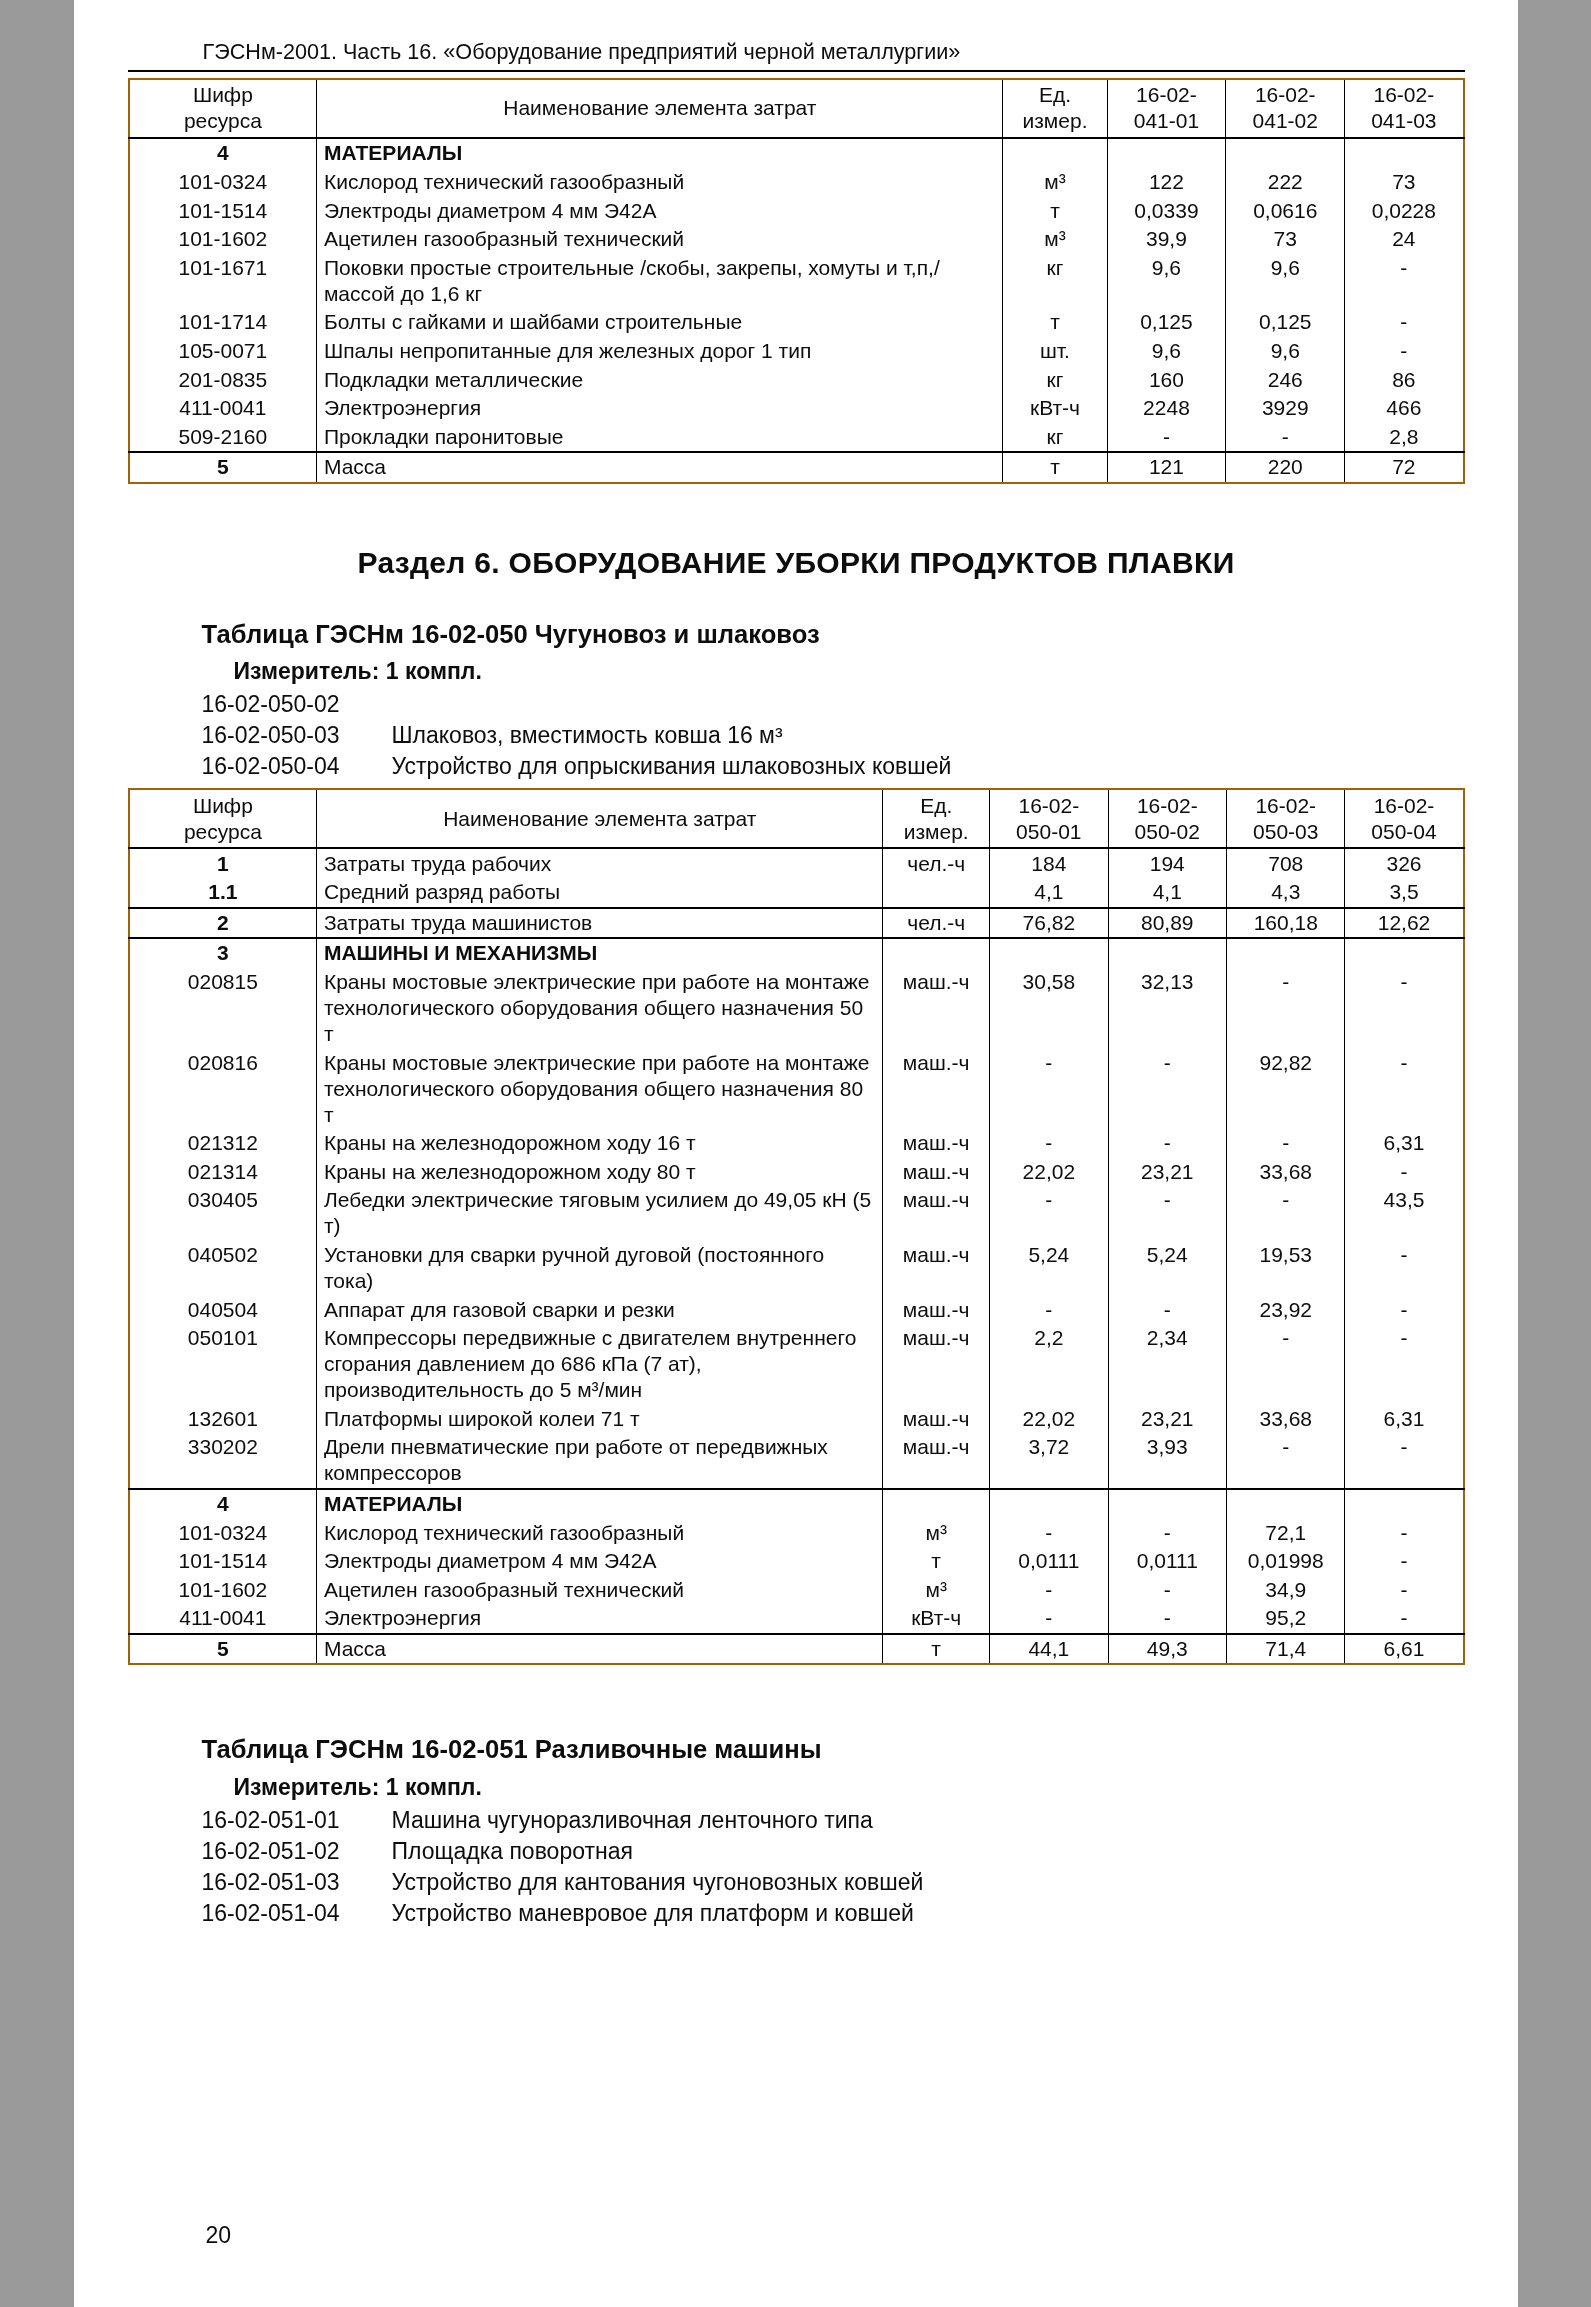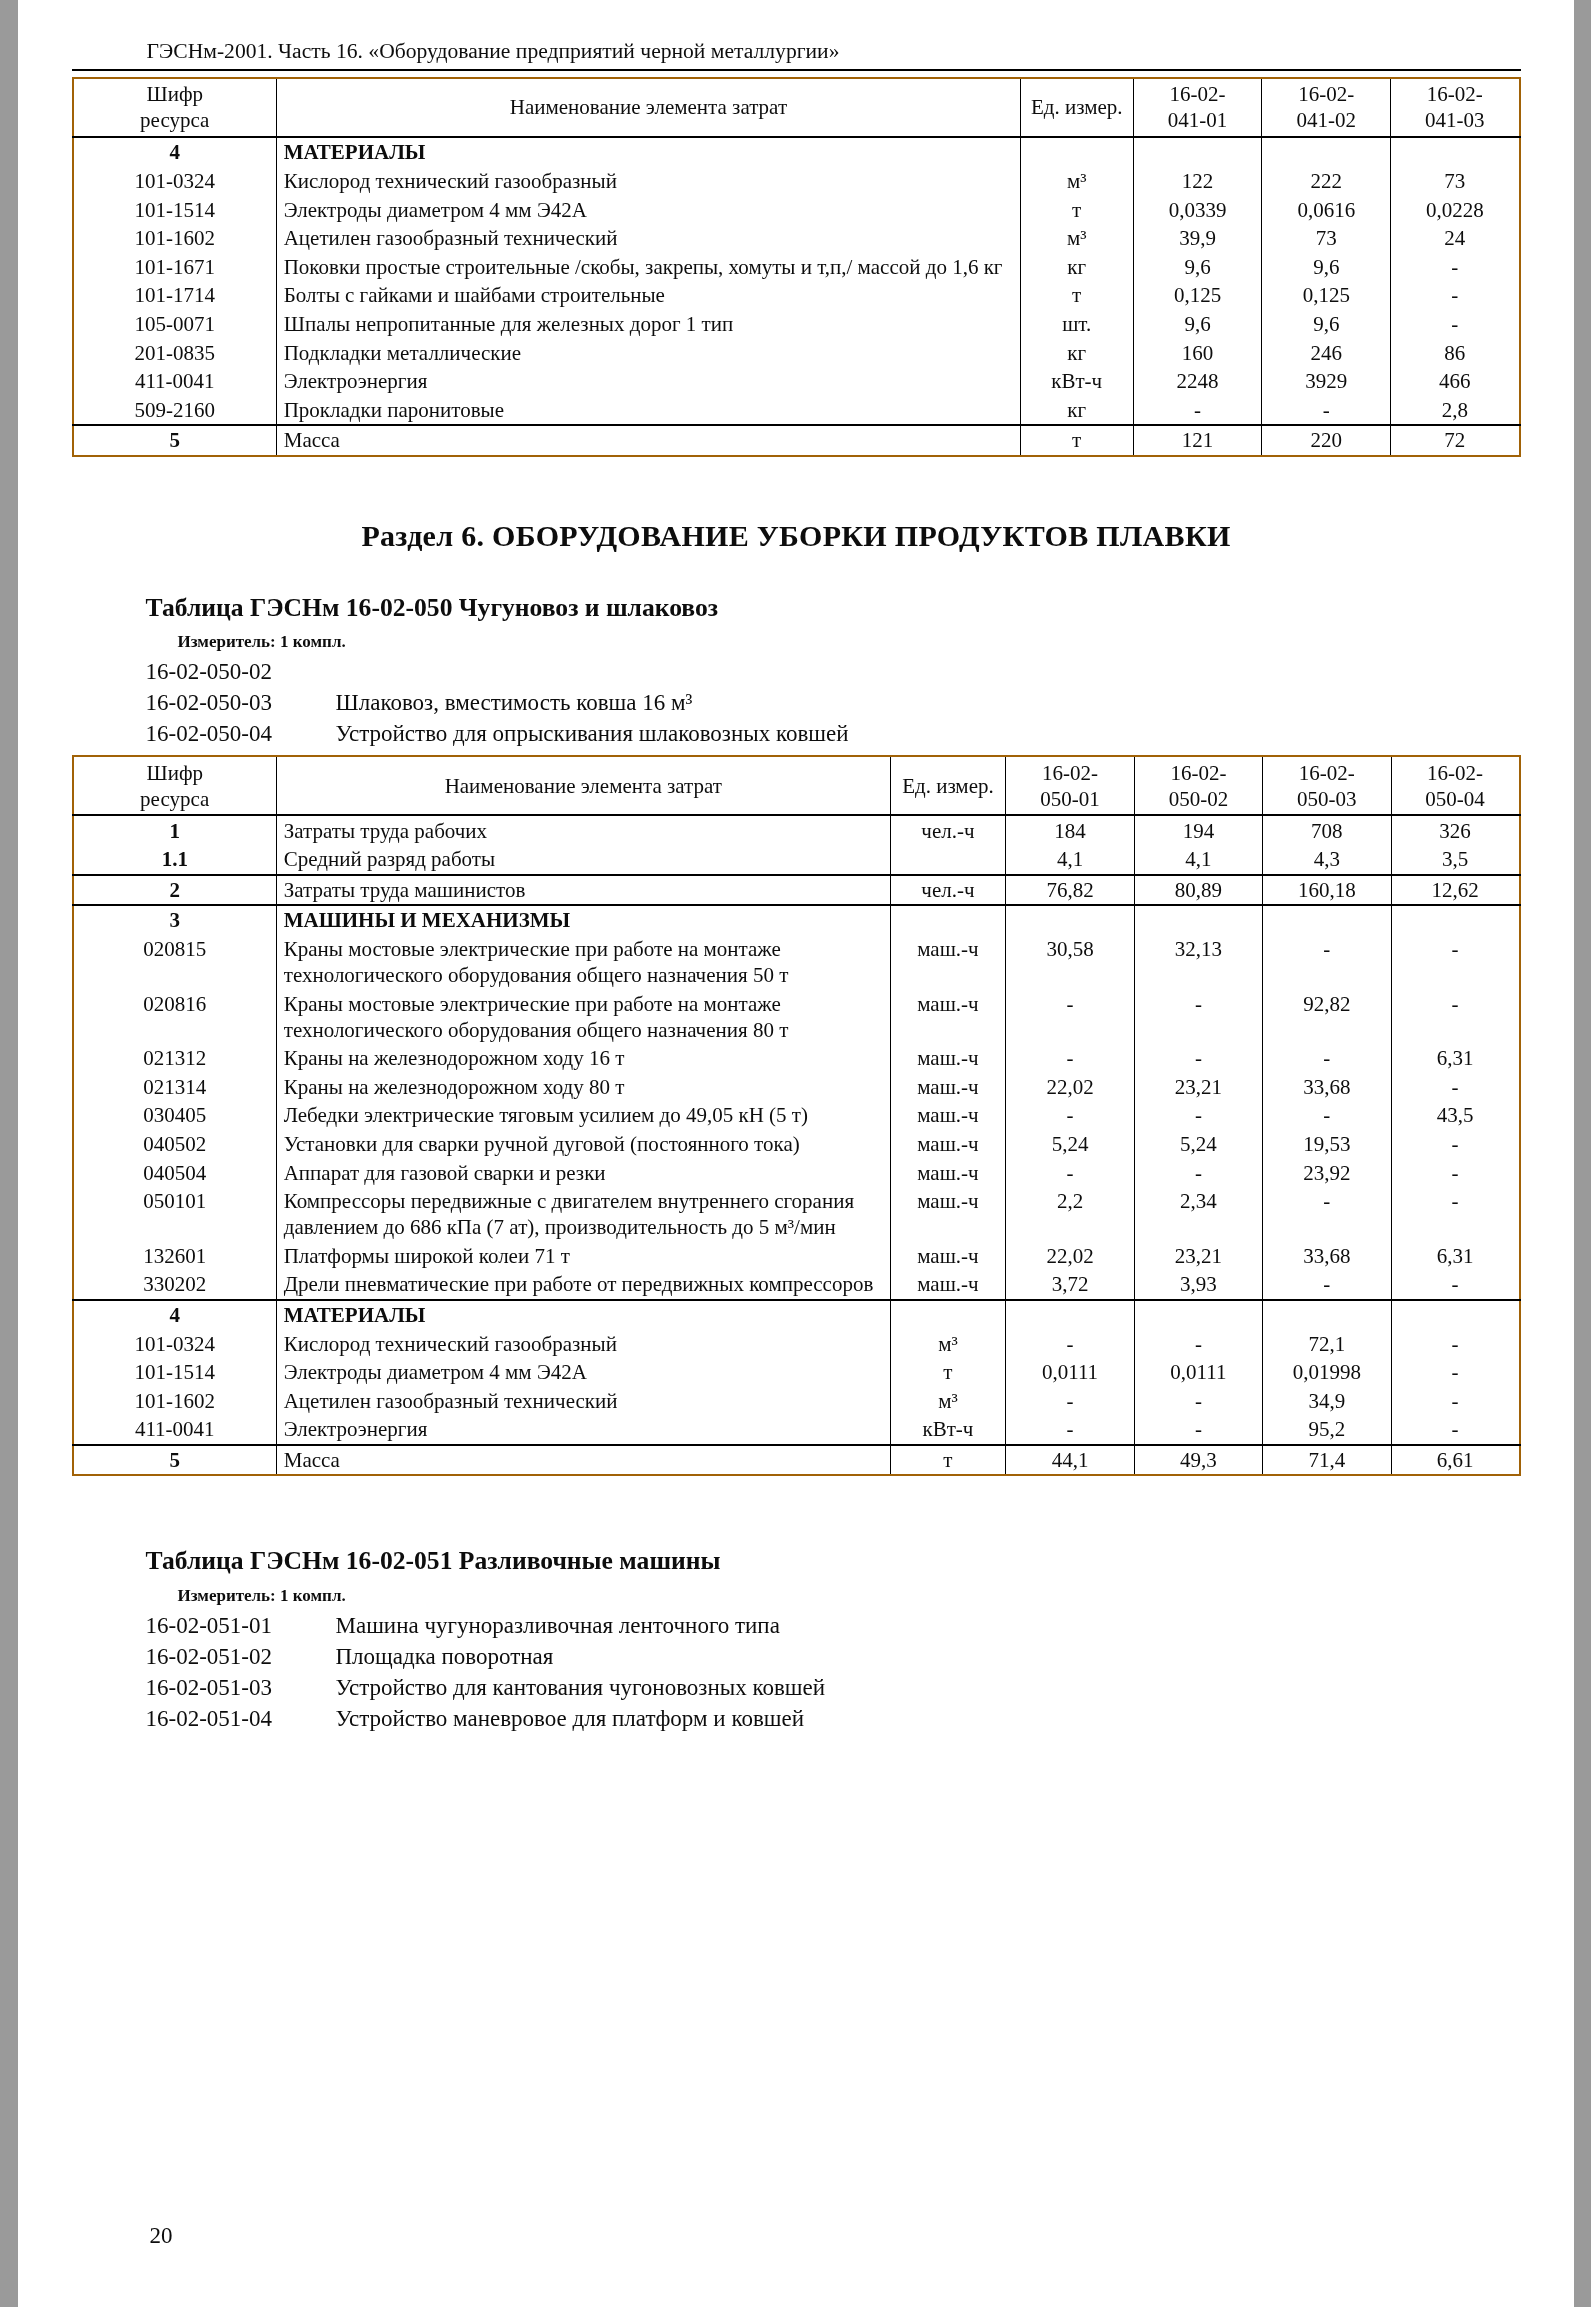--- a/index.html
+++ b/index.html
@@ -1,20 +1,20 @@
 <!DOCTYPE html>
 <html style="font-size:10.8px"><head>
 <meta charset="utf-8">
 <style>
   * { box-sizing: border-box; }
   html, body { margin: 0; padding: 0; background: #9a9a9a; }
   .page {
-    width: 1556px; height: 2307px; background: #ffffff; position: relative;
+    width: 1444px; height: 2307px; background: #ffffff; position: relative;
     margin: 0 auto; overflow: hidden;
-    font-family: Liberation Serif, serif; color: #0d0d0d;
+    font-family: Liberation Sans, sans-serif; color: #0d0d0d;
     padding: 39px 53px 0 54px;
   }
   .doc-header { font-size: 21.6px; padding-left: 75px; }
   .header-rule { border-bottom: 2px solid #000; margin-top: 4.7px; }
 
   table.cost-table {
     width: 100%; border-collapse: collapse; table-layout: fixed;
     font-size: 21px; line-height: 26px;
     border: 2px solid #a16207;
     margin-top: 6px;
@@ -33,21 +33,21 @@
   .c-name { text-align: left; }
   .c-unit, .c-val { text-align: center; }
   .b { font-weight: bold; }
 
   .section-heading {
     font-size: 30px; font-weight: bold; text-align: center;
     margin: 62px 0 0 0; letter-spacing: 0.3px;
   }
   .tbl-title { font-size: 25.6px; font-weight: bold; margin: 40px 0 0 74px; }
   .tbl-title.second { margin-top: 70px; }
-  .meter { font-size: 17px; font-weight: bold; margin: 9.4px 0 0 106px; }
+  .meter { font-size: 23px; font-weight: bold; margin: 9.4px 0 0 106px; }
   .m-list { margin-top: 4px; }
   .m-row { display: flex; font-size: 23px; line-height: 31px; }
   .m-code { flex: 0 0 190px; margin-left: 74px; }
   .m-text { flex: 1; }
   .t050 { margin-top: 16px; }
   .page-number { position: absolute; left: 132px; bottom: 58px; font-size: 23px; }
 </style>
 </head>
 <body>
 

